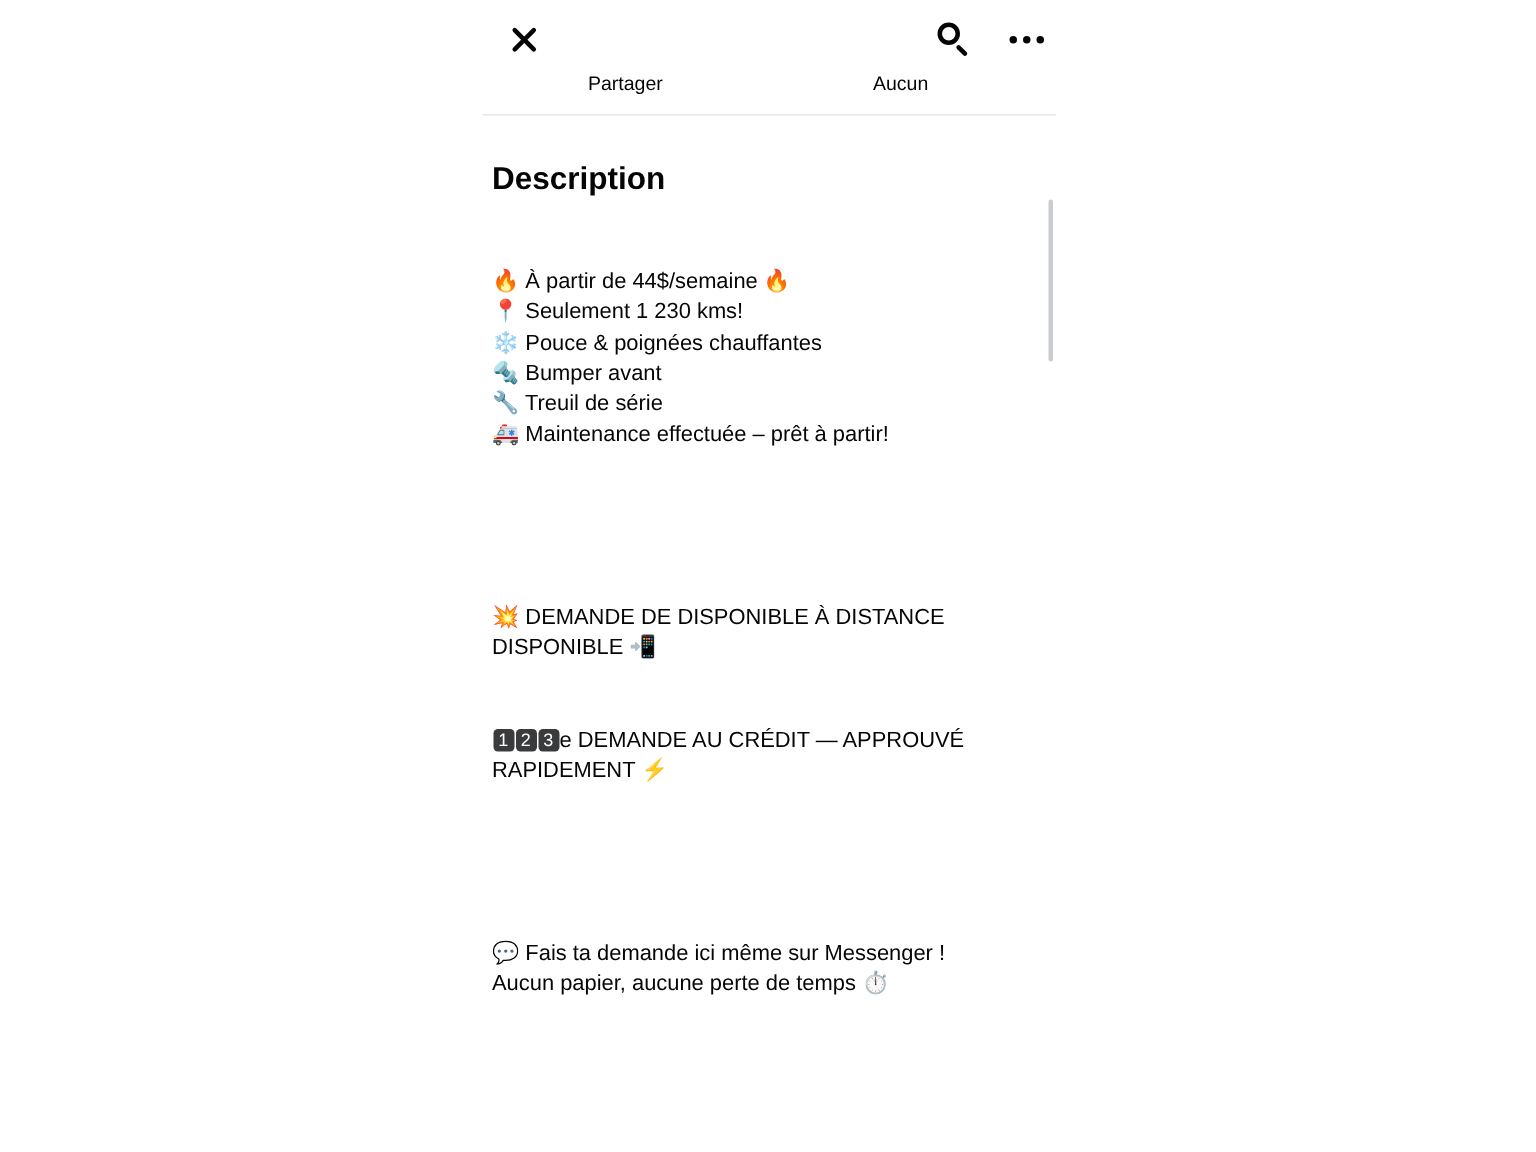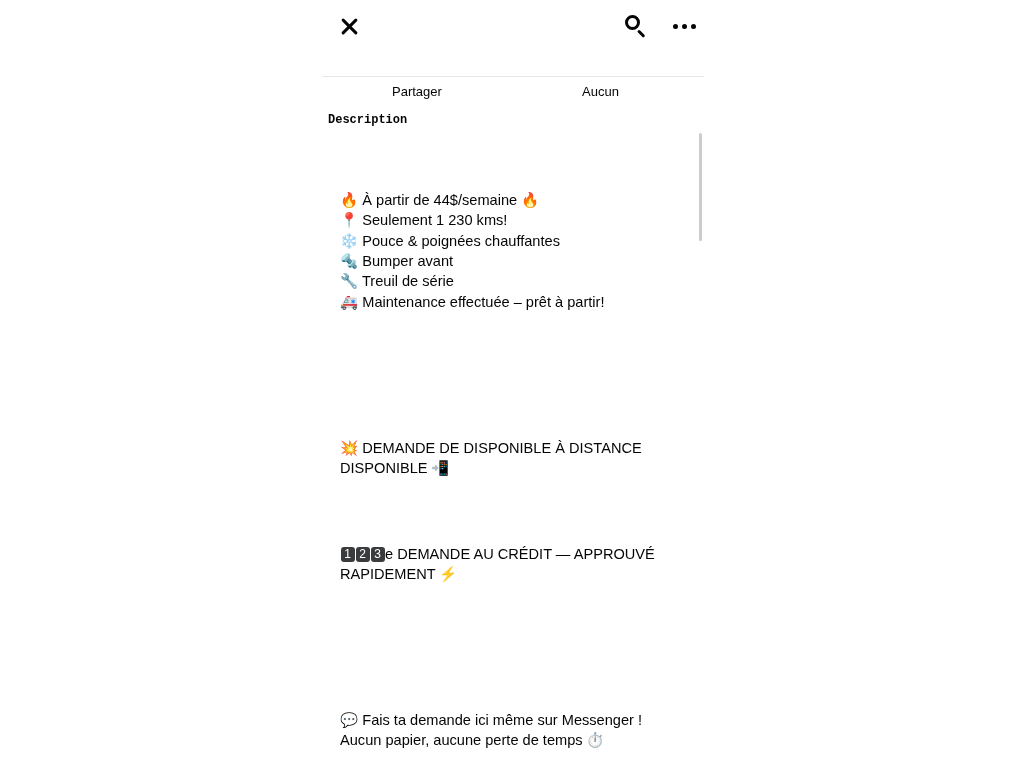--- a/index.html
+++ b/index.html
@@ -99,21 +99,20 @@
     height: 28px;
     border-bottom: 1px solid #e4e6eb;
   }
   .action-label {
     position: absolute;
     top: 0;
     font-size: 13px;
     color: #050505;
     font-weight: 400;
     cursor: pointer;
-    margin-top: 36px;
   }
   .action-share { left: 70px; }
   .action-more  { left: 260px; }
 
   
   .content {
     position: relative;
     padding: 32px 0 0 0;
     height: 688px;
     overflow: hidden;
@@ -121,37 +120,36 @@
   .scrolltrack {
     position: absolute;
     right: 2px;
     top: 56px;
     width: 3px;
     height: 108px;
     background: #c9ccd1;
     border-radius: 2px;
   }
   .desc-title {
-    font-size: 12px;
+    font-size: 21px;
     font-weight: bold;
     color: #050505;
     padding: 0 0 6px 6px;
     line-height: 22px;
-    font-family: Liberation Mono, monospace;
   }
   .desc-body {
     font-size: 14.6px;
     line-height: 20.4px;
     color: #050505;
     padding-left: 6px;
     padding-right: 14px;
     white-space: pre-wrap;
     word-wrap: break-word;
   }
-  .blk { margin: 12px; padding: 0; }
+  .blk { margin: 0; padding: 0; }
   .gap { height: 20px; }
 
   
   .keycap {
     display: inline-block;
     background: #3a3b3c;
     color: #ffffff;
     border-radius: 3px;
     width: 14px;
     text-align: center;

